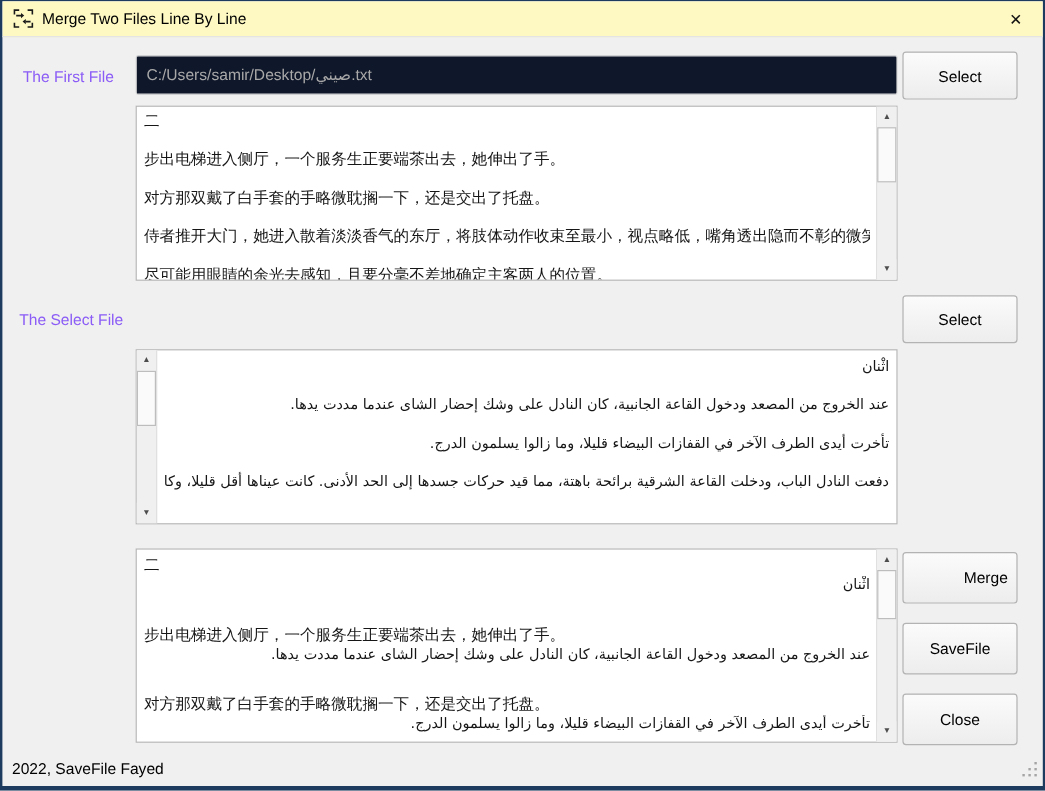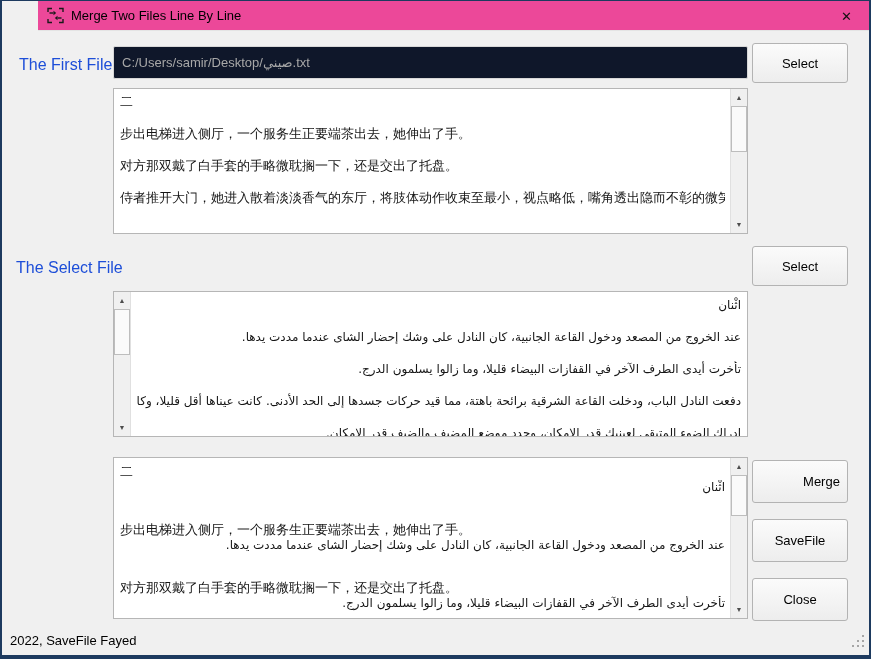--- a/index.html
+++ b/index.html
@@ -9,32 +9,32 @@
   .window {
     position:relative; width:871px; height:659px;
     background:#f0f0f0;
     border:2px solid var(--accent, #1d3a5f);
     border-top-width:1px; border-bottom-width:4px;
     overflow:hidden;
   }
 
   .titlebar {
     position:absolute; top:0; left:0; right:0; height:30px;
-    background:#ec4899; border-bottom:1px solid #e4e4e4;
-    display:flex; align-items:center;margin-left:36px;
+    background:#fef9c3; border-bottom:1px solid #e4e4e4;
+    display:flex; align-items:center;
   }
   .titlebar .app-icon { margin-left:9px; width:17px; height:17px; }
   .titlebar .title { margin-left:7px; font-size:13px; color:#000; }
   .close-btn {
     position:absolute; right:0; top:0; width:45px; height:30px;
     display:flex; align-items:center; justify-content:center;
     font-size:13px; color:#111; cursor:default;
   }
 
-  .field-label { position:absolute; font-size:16px; color:#1d4ed8; }
+  .field-label { position:absolute; font-size:13px; color:#8b5cf6; }
 
   .path-input {
     position:absolute; left:111px; width:635px; height:33px;
     background:#0f172a; border:1px solid #d7d7d7; border-radius:2px;
     color:#a8a8a8; font-size:13px;
     display:flex; align-items:center; padding:0 8px;
     white-space:nowrap; overflow:hidden;
   }
 
   .btn {
@@ -124,20 +124,21 @@
   <div class="textarea" style="top:87px; height:146px;">
     <div class="ta-content pad-right">
         <div class="ta-line ln-ltr">二</div>
         <div class="ta-line ln-ltr">&nbsp;</div>
         <div class="ta-line ln-ltr">步出电梯进入侧厅，一个服务生正要端茶出去，她伸出了手。</div>
         <div class="ta-line ln-ltr">&nbsp;</div>
         <div class="ta-line ln-ltr">对方那双戴了白手套的手略微耽搁一下，还是交出了托盘。</div>
         <div class="ta-line ln-ltr">&nbsp;</div>
         <div class="ta-line ln-ltr">侍者推开大门，她进入散着淡淡香气的东厅，将肢体动作收束至最小，视点略低，嘴角透出隐而不彰的微笑。</div>
         <div class="ta-line ln-ltr">&nbsp;</div>
+        <div class="ta-line ln-ltr">尽可能用眼睛的余光去感知，且要分毫不差地确定主客两人的位置。</div>
       </div>
     <div class="vscroll right">
       <div class="sb-btn up">▲</div>
       <div class="sb-thumb" style="height:46px;"></div>
       <div class="sb-btn down">▼</div>
     </div>
   </div>
 
   <span class="field-label" style="left:14px; top:258px;">The Select File</span>
   <div class="btn" style="top:245px; height:40px;">Select</div>
@@ -145,21 +146,20 @@
   <div class="textarea" style="top:290px; height:146px;">
     <div class="ta-content pad-left">
         <div class="ta-line ln-rtl">اثْنان</div>
         <div class="ta-line ln-rtl">&nbsp;</div>
         <div class="ta-line ln-rtl">عند الخروج من المصعد ودخول القاعة الجانبية، كان النادل على وشك إحضار الشاى عندما مددت يدها.</div>
         <div class="ta-line ln-rtl">&nbsp;</div>
         <div class="ta-line ln-rtl">تأخرت أيدى الطرف الآخر في القفازات البيضاء قليلا، وما زالوا يسلمون الدرج.</div>
         <div class="ta-line ln-rtl">&nbsp;</div>
         <div class="ta-line ln-rtl">دفعت النادل الباب، ودخلت القاعة الشرقية برائحة باهتة، مما قيد حركات جسدها إلى الحد الأدنى. كانت عيناها أقل قليلا، وكانت هناك ابتسامة باهتة على زوايا فمها.</div>
         <div class="ta-line ln-rtl">&nbsp;</div>
-        <div class="ta-line ln-rtl">إدراك الضوء المتبقي لعينيك قدر الإمكان، وحدد موضع المضيف والضيف قدر الإمكان.</div>
       </div>
     <div class="vscroll left">
       <div class="sb-btn up">▲</div>
       <div class="sb-thumb" style="height:46px;"></div>
       <div class="sb-btn down">▼</div>
     </div>
   </div>
 
   <div class="textarea" style="top:456px; height:162px;">
     <div class="ta-content full-right">

